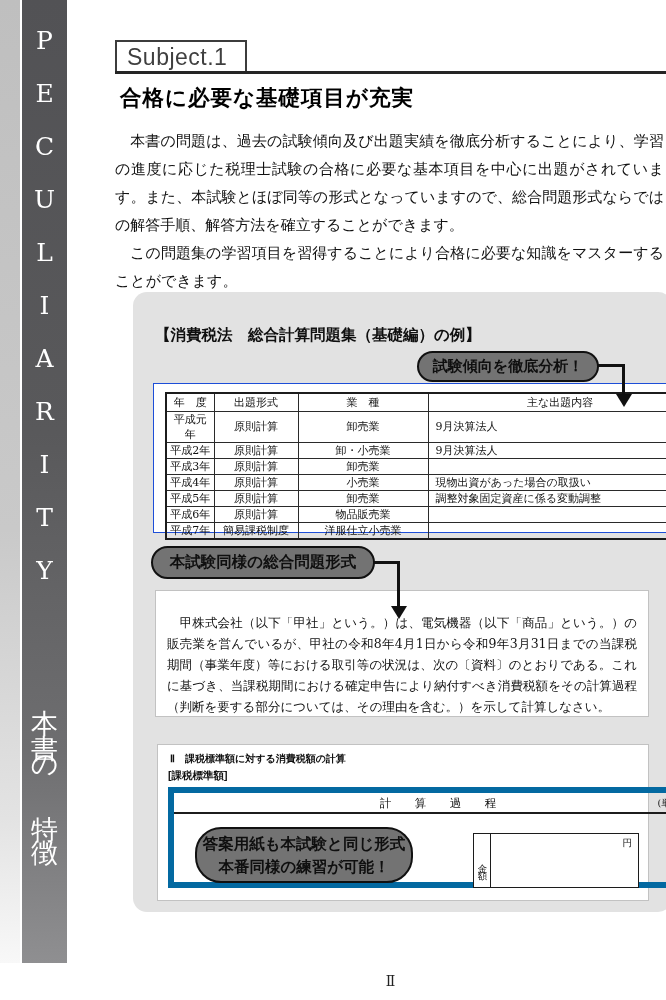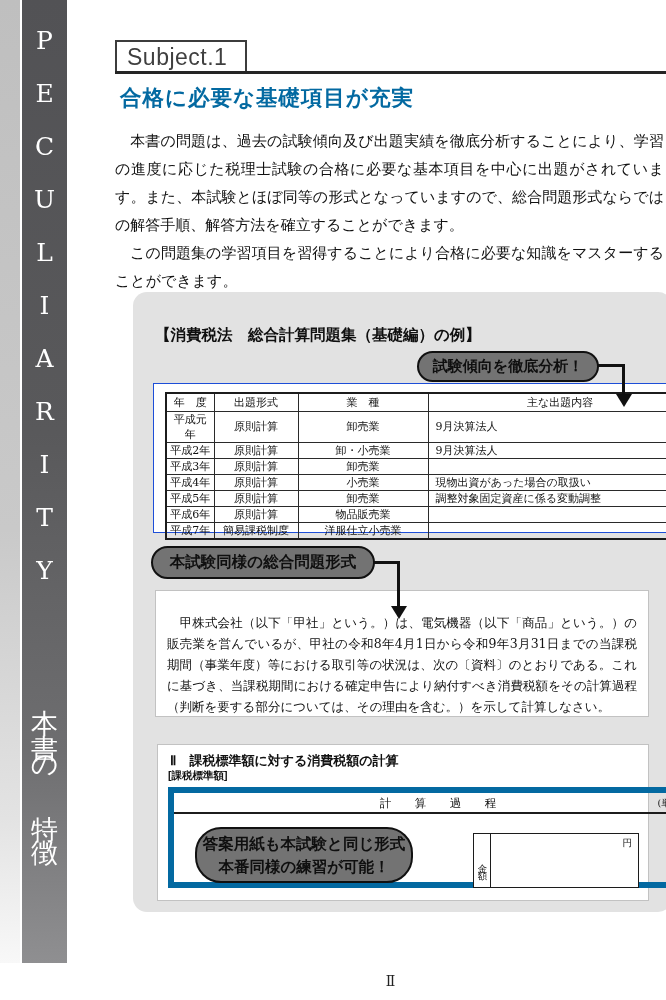--- a/index.html
+++ b/index.html
@@ -18,21 +18,21 @@
     font-family:"DejaVu Serif", serif; font-size:25px; color:#ffffff; }
   .v-jp { position:absolute; top:688px; left:50%; transform:translateX(-50%);
     writing-mode:vertical-rl; text-orientation:upright; letter-spacing:25px;
     font-family:"DejaVu Serif", serif; font-size:27px; color:#ffffff; }
 
   
   .subject-box { position:absolute; left:115px; top:40px; width:132px; height:31px;
     border:2px solid #3c3c3c; border-bottom:none; padding-left:10px;
     font-size:23px; line-height:30px; color:#3f3f3f; letter-spacing:0.5px; background:#fff; }
   .header-rule { position:absolute; left:115px; top:71px; width:551px; height:3px; background:#252525; }
-  .page-title { position:absolute; left:120px; top:83px; font-size:21.5px; font-weight:bold; color:#0369a1; letter-spacing:1px; }
+  .page-title { position:absolute; left:120px; top:83px; font-size:21.5px; font-weight:bold; color:#000000; letter-spacing:1px; }
   .intro { position:absolute; left:115px; top:127px; width:549px; font-size:15px;
     line-height:28px; color:#111; text-align:justify; }
 
   
   .gray-box { position:absolute; left:133px; top:292px; width:539px; height:620px;
     background:#e2e2e2; border-radius:14px; }
   .gb-heading { position:absolute; left:22px; top:33px; font-size:15.5px; font-weight:bold; color:#0f0f0f; }
 
   .pill { position:absolute; background:#737373; border:2.5px solid #111; display:flex;
     align-items:center; justify-content:center; font-weight:bold; color:#0f0f0f; z-index:6; text-align:center; }
@@ -60,21 +60,21 @@
   col.c1{width:48px;} col.c2{width:84px;} col.c3{width:130px;}
 
   
   .para-box { position:absolute; left:22px; top:298px; width:494px; height:127px;
     background:#fff; border:1px solid #c2c2c2; padding:21px 11px 0; font-size:12.5px;
     line-height:21px; color:#111; text-align:justify; }
 
   
   .form-box { position:absolute; left:24px; top:452px; width:492px; height:157px;
     background:#fff; border:1px solid #c2c2c2; }
-  .form-line1 { position:absolute; left:12px; top:7px;  font-size:13px; font-weight:bold; color:#111; }
+  .form-line1 { position:absolute; left:12px; top:7px;  font-size:10px; font-weight:bold; color:#111; }
   .form-line2 { position:absolute; left:10px; top:24px; font-size:10.5px; font-weight:bold; color:#111; }
   .calc-table { position:absolute; left:10px; top:42px; width:546px; height:101px; border:6px solid #0369a1; }
   .calc-header { position:relative; height:21px; border-bottom:2px solid #1c1c1c;
     text-align:center; font-family:"DejaVu Serif", serif; font-size:11.5px; letter-spacing:6px;
     line-height:20px; color:#111; }
   .unit-label { position:absolute; right:5px; top:0; font-size:9.5px; letter-spacing:0; }
   .calc-body { position:relative; height:74px; }
   .amount-box { position:absolute; left:299px; bottom:0; width:166px; height:55px;
     border:1px solid #1c1c1c; display:flex; background:#fff; }
   .amount-label { width:17px; border-right:1px solid #1c1c1c; writing-mode:vertical-rl;

